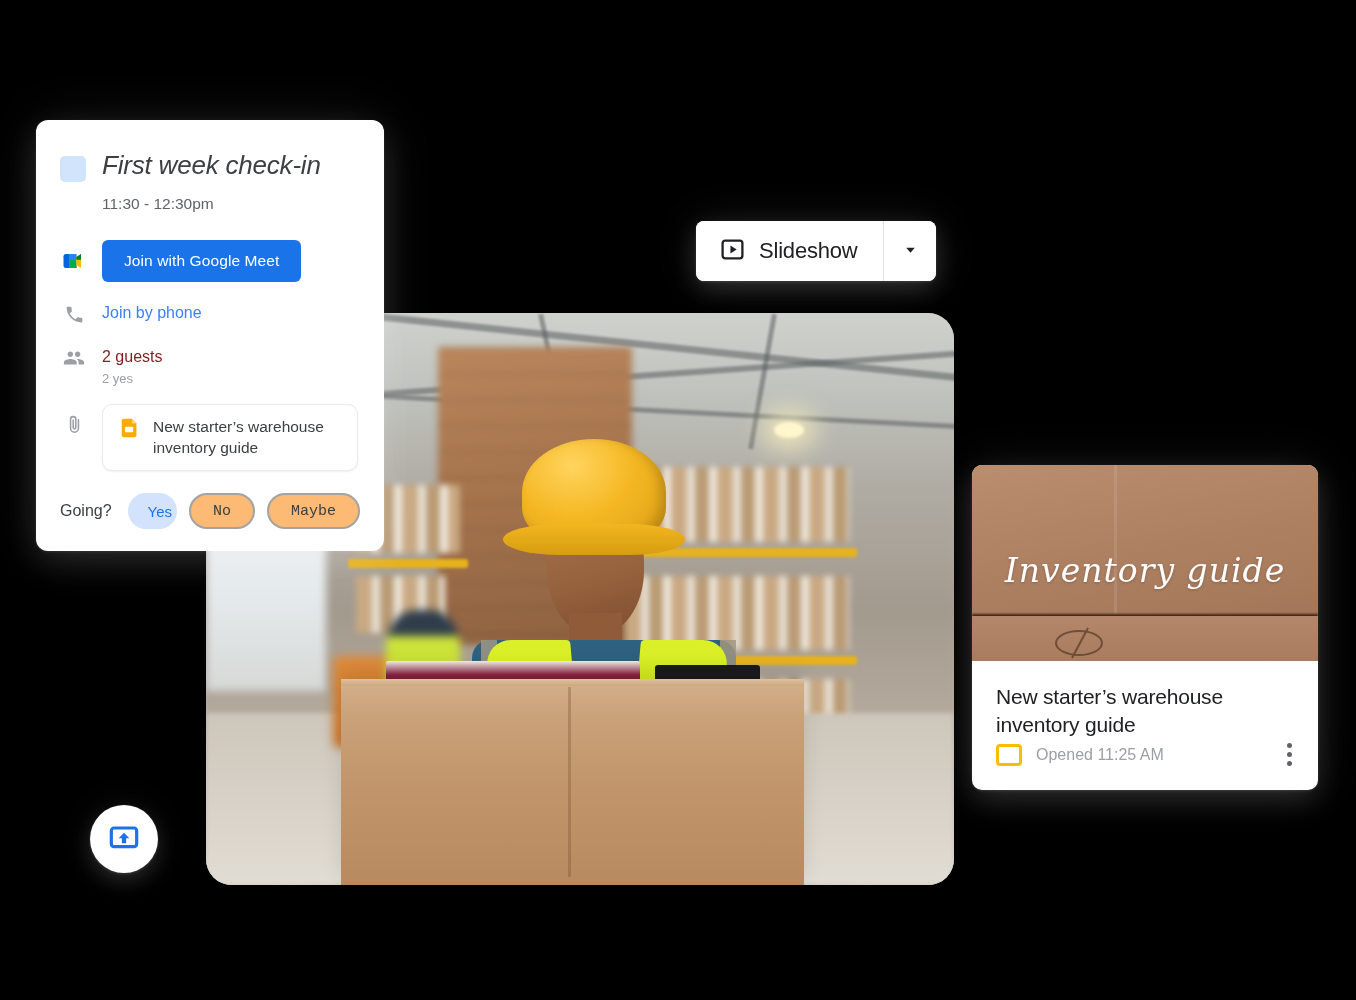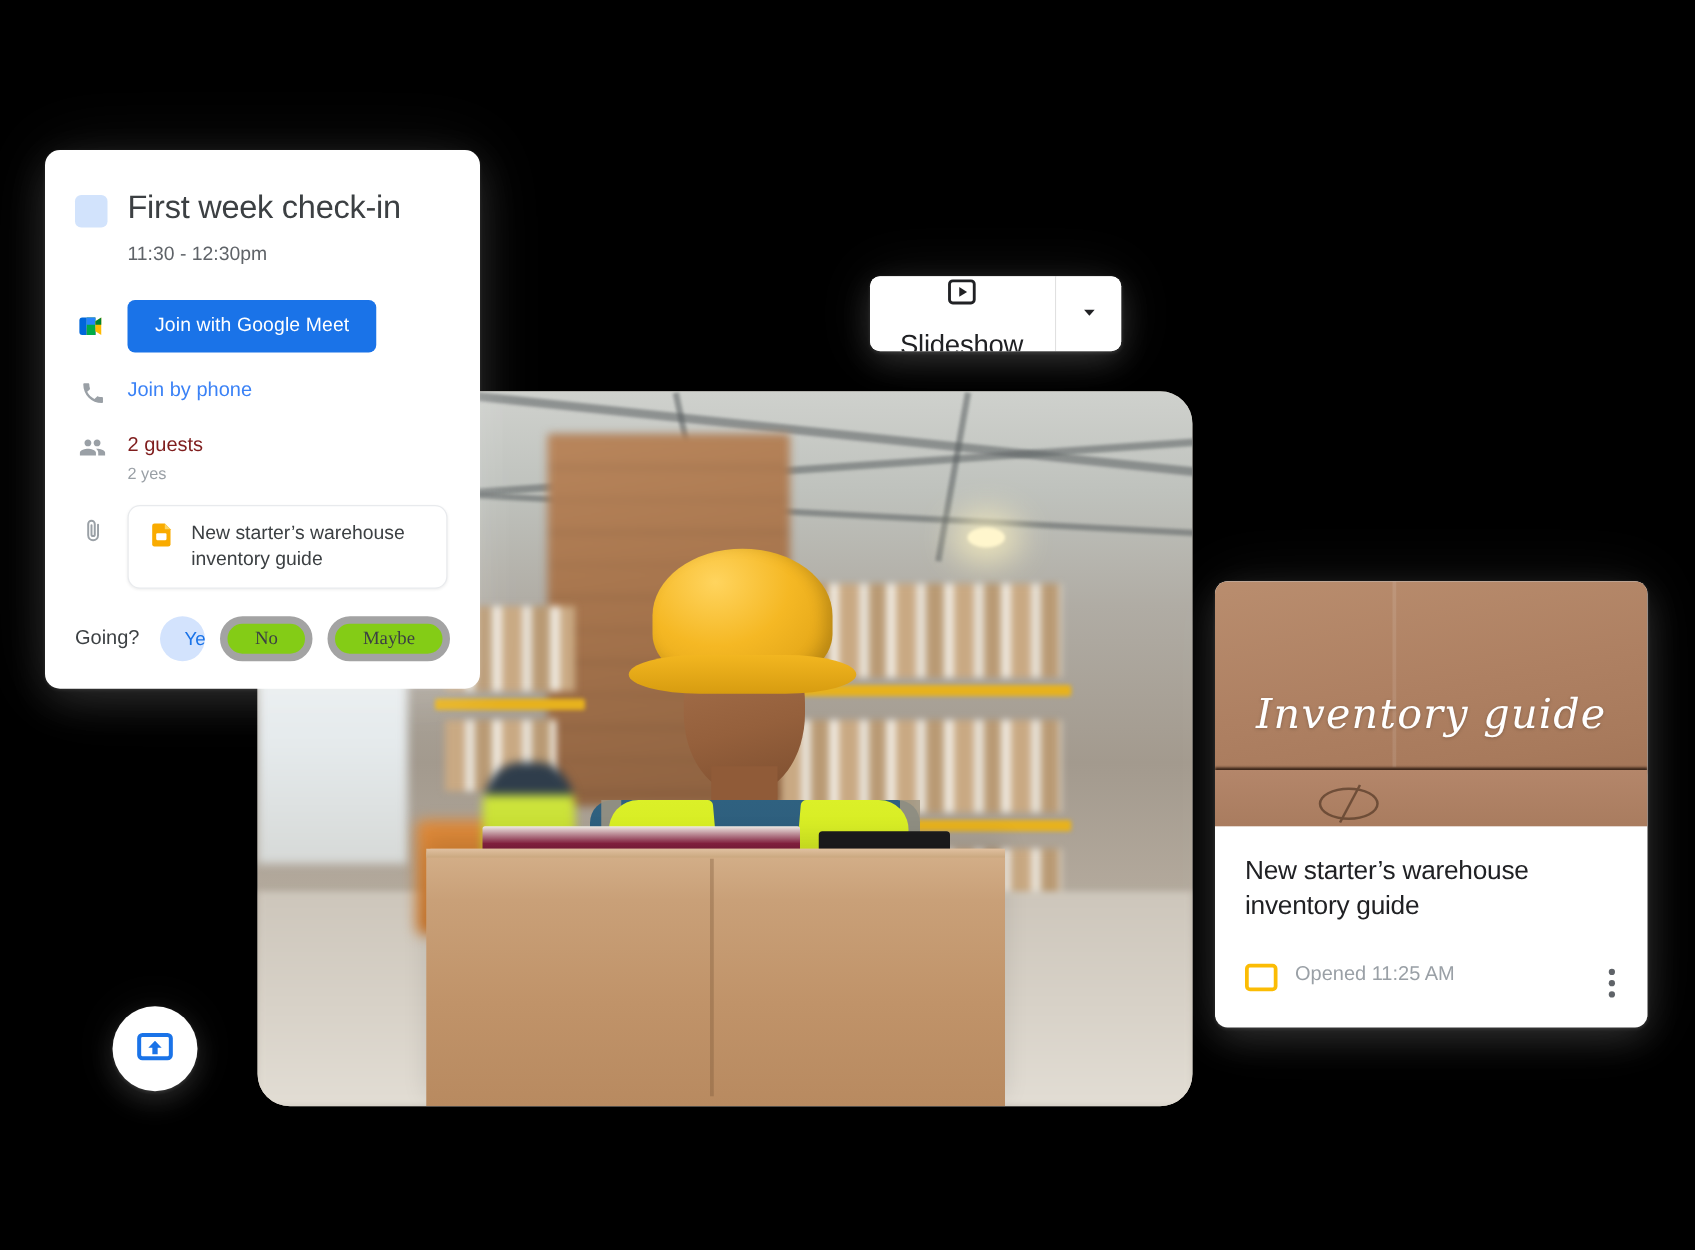--- a/index.html
+++ b/index.html
@@ -202,21 +202,21 @@
     width: 348px;
     background: #ffffff;
     border-radius: 12px;
     box-shadow: 0 1px 3px rgba(255,255,255,0.10),
                 0 10px 34px rgba(255,255,255,0.14),
                 0 0 60px rgba(255,255,255,0.07);
     padding: 0;
     overflow: hidden;
   }
   .event-body { padding: 30px 24px 8px 24px; }
-  .event-title-row { display:flex; align-items:flex-start; gap:16px; }
+  .event-title-row { display:flex; align-items:flex-start; gap:16px;font-style:italic; }
   .cal-chip {
     width: 26px; height: 26px; border-radius: 5px;
     background: #d2e3fc; flex: 0 0 auto; margin-top: 6px;
   }
   .event-title {
     font-size: 26px; font-weight: 400; color: #3c4043;
     letter-spacing: -0.2px; line-height: 1.2;
   }
   .event-when { margin-left: 42px; margin-top: 10px; }
   .event-when div {
@@ -252,40 +252,40 @@
   .going-label { font-size: 16px; color:#3c4043; margin-right: 4px; }
   .chip-yes {
     display:flex; align-items:center; background:#d3e3fd;
     border-radius: 999px; height: 36px; overflow:hidden;
   }
   .chip-yes .lbl {
     color:#1a73e8; font-size:15px; font-weight:500; padding: 0 16px 0 20px;
   }
   .chip-yes .sep { width:1px; height:20px; background:#1a73e8; opacity:.55; }
   .chip-out {
-    height: 36px; border:6px solid #a3a3a3; border-radius: 999px;
-    background:#84cc16; color:#3c4043; font-size:15px;
+    height: 36px; border:2px solid #a3a3a3; border-radius: 999px;
+    background:#fdba74; color:#3c4043; font-size:15px;
     padding: 0 22px; display:flex; align-items:center;
-    font-family: Liberation Serif, serif; cursor:pointer;
+    font-family: Liberation Mono, monospace; cursor:pointer;
   }
 
   
   .slideshow-wrap {
     position:absolute; left: 696px; top: 221px;
     display:flex; align-items:stretch;
     background:#fff; border-radius: 8px; height: 60px;
     box-shadow: 0 1px 3px rgba(255,255,255,0.12),
                 0 8px 26px rgba(255,255,255,0.16),
                 0 0 48px rgba(255,255,255,0.08);
     overflow:hidden;
   }
   .slideshow-main {
     display:flex; align-items:center; gap:14px;
     padding: 0 26px 0 24px; background:#fff; border:none;
-    font-family:"Liberation Sans", sans-serif; cursor:pointer;flex-direction:column;
+    font-family:"Liberation Sans", sans-serif; cursor:pointer;
   }
   .slideshow-label { font-size: 22px; color:#202124; letter-spacing:-0.2px; }
   .slideshow-divider { width:1px; background:#e0e0e0; }
   .slideshow-caret {
     width: 52px; background:#fff; border:none; cursor:pointer;
     display:flex; align-items:center; justify-content:center;
   }
 
   
   .doc-card {
@@ -327,21 +327,21 @@
     font-family:"DejaVu Serif", serif;
     font-style: italic; font-size: 33px;
     letter-spacing: 1px;
     text-shadow: 0 1px 3px rgba(0,0,0,0.22);
   }
   .doc-info { padding: 22px 24px 20px 24px; }
   .doc-title {
     font-size: 21px; color:#202124; line-height: 1.34; font-weight: 400;
     letter-spacing:-0.2px;
   }
-  .doc-meta { display:flex; align-items:flex-start; margin-top: 32px; }
+  .doc-meta { display:flex; align-items:center; margin-top: 0; }
   .slides-outline {
     width: 26px; height: 22px; border: 3px solid #fbbc04;
     border-radius: 4px; flex:0 0 auto;
   }
   .doc-opened { font-size: 16px; color:#9aa0a6; margin-left: 14px; flex:1 1 auto; }
   .kebab { display:flex; flex-direction:column; gap:4px; padding: 4px 2px; cursor:pointer; }
   .kebab i { width:5px; height:5px; border-radius:50%; background:#5f6368; display:block; }
 
   
   .present-fab {

